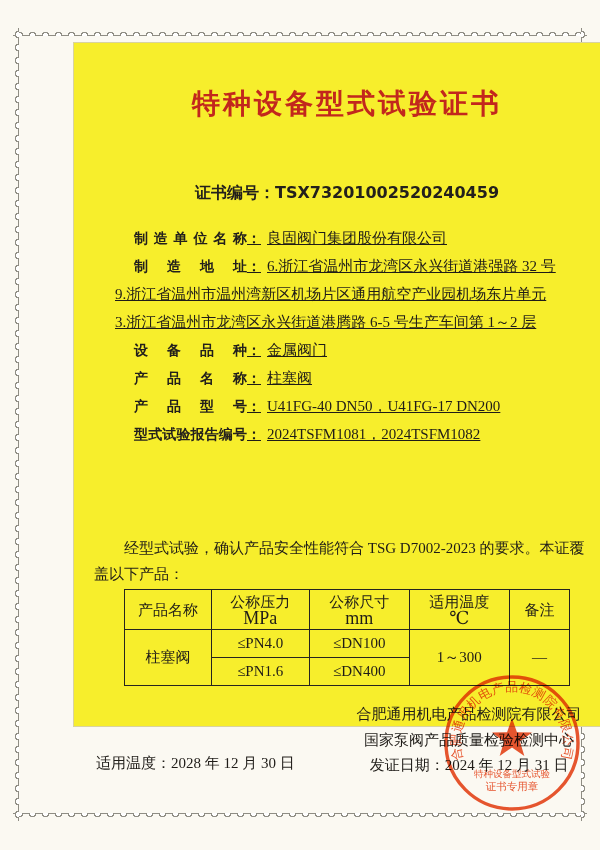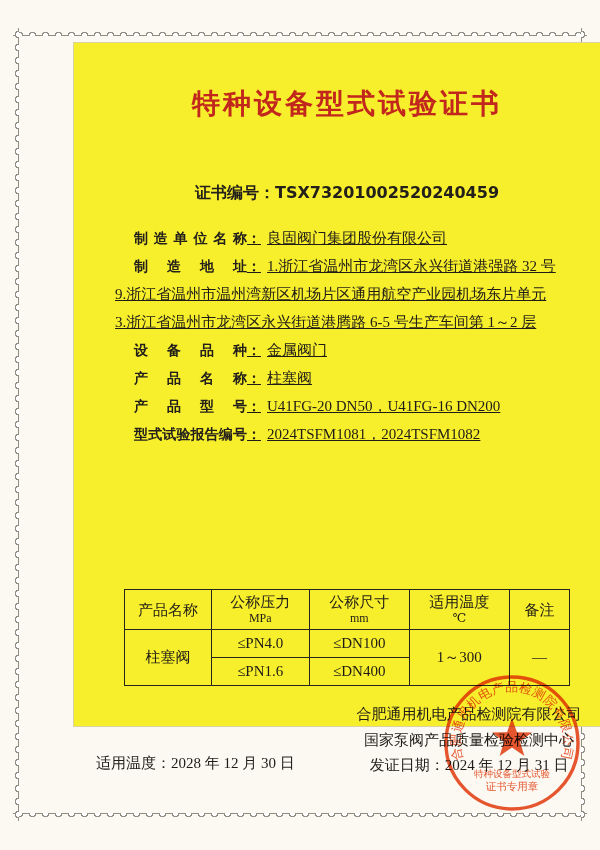--- a/index.html
+++ b/index.html
@@ -77,21 +77,21 @@
     font-size:15px;line-height:26px;text-indent:2em;
   }
   .ptable{
     position:absolute;left:50px;top:546px;width:446px;
     border-collapse:collapse;table-layout:fixed;
     font-size:15px;text-align:center;color:#1f1c18;
   }
   .ptable td,.ptable th{border:1.2px solid #26241f;font-weight:normal;padding:0;}
   .ptable th{line-height:18px;padding:3px 0;}
   .ptable td{height:27px;}
-  .unit{display:block;font-size:12px;line-height:15px;}
+  .unit{display:block;font-size:18px;line-height:15px;}
   .issuer{
     position:absolute;right:18px;top:659px;width:266px;
     text-align:center;font-size:15px;line-height:25.5px;
   }
   .validity{position:absolute;left:22px;top:711px;font-size:15px;}
   .stamp{position:absolute;left:368px;top:630px;width:140px;height:140px;
     mix-blend-mode:multiply;opacity:.92;}
 </style>
 </head>
 <body>
@@ -102,29 +102,30 @@
   <div class="perf perf-left"></div>
   <div class="perf perf-right"></div>
 
   <div class="sheet">
 
     <div class="title">特种设备型式试验证书</div>
     <div class="certno"><span>证书编号：</span><span>TSX73201002520240459</span></div>
 
     <div class="fields">
       <div class="frow"><span class="flabel">制造单位名称</span><span class="fcolon">：</span><span class="fvalue">良固阀门集团股份有限公司</span></div>
-      <div class="frow"><span class="flabel">制造地址</span><span class="fcolon">：</span><span class="fvalue">1.浙江省温州市龙湾区永兴街道港强路 32 号</span></div>
+      <div class="frow"><span class="flabel">制造地址</span><span class="fcolon">：</span><span class="fvalue">6.浙江省温州市龙湾区永兴街道港强路 32 号</span></div>
       <div class="frow cont">9.浙江省温州市温州湾新区机场片区通用航空产业园机场东片单元</div>
       <div class="frow cont">3.浙江省温州市龙湾区永兴街道港腾路 6-5 号生产车间第 1～2 层</div>
       <div class="frow"><span class="flabel">设备品种</span><span class="fcolon">：</span><span class="fvalue">金属阀门</span></div>
       <div class="frow"><span class="flabel">产品名称</span><span class="fcolon">：</span><span class="fvalue">柱塞阀</span></div>
-      <div class="frow"><span class="flabel">产品型号</span><span class="fcolon">：</span><span class="fvalue">U41FG-20 DN50，U41FG-16 DN200</span></div>
+      <div class="frow"><span class="flabel">产品型号</span><span class="fcolon">：</span><span class="fvalue">U41FG-40 DN50，U41FG-17 DN200</span></div>
       <div class="frow"><span class="flabel">型式试验报告编号</span><span class="fcolon">：</span><span class="fvalue">2024TSFM1081，2024TSFM1082</span></div>
     </div>
 
+    <div class="statement">经型式试验，确认产品安全性能符合 TSG D7002-2023 的要求。本证覆盖以下产品：</div>
 
     <table class="ptable">
       <colgroup>
         <col style="width:19.5%">
           <col style="width:22%">
           <col style="width:22.5%">
           <col style="width:22.5%">
           <col style="width:13.5%">
       </colgroup>
       <tbody>

